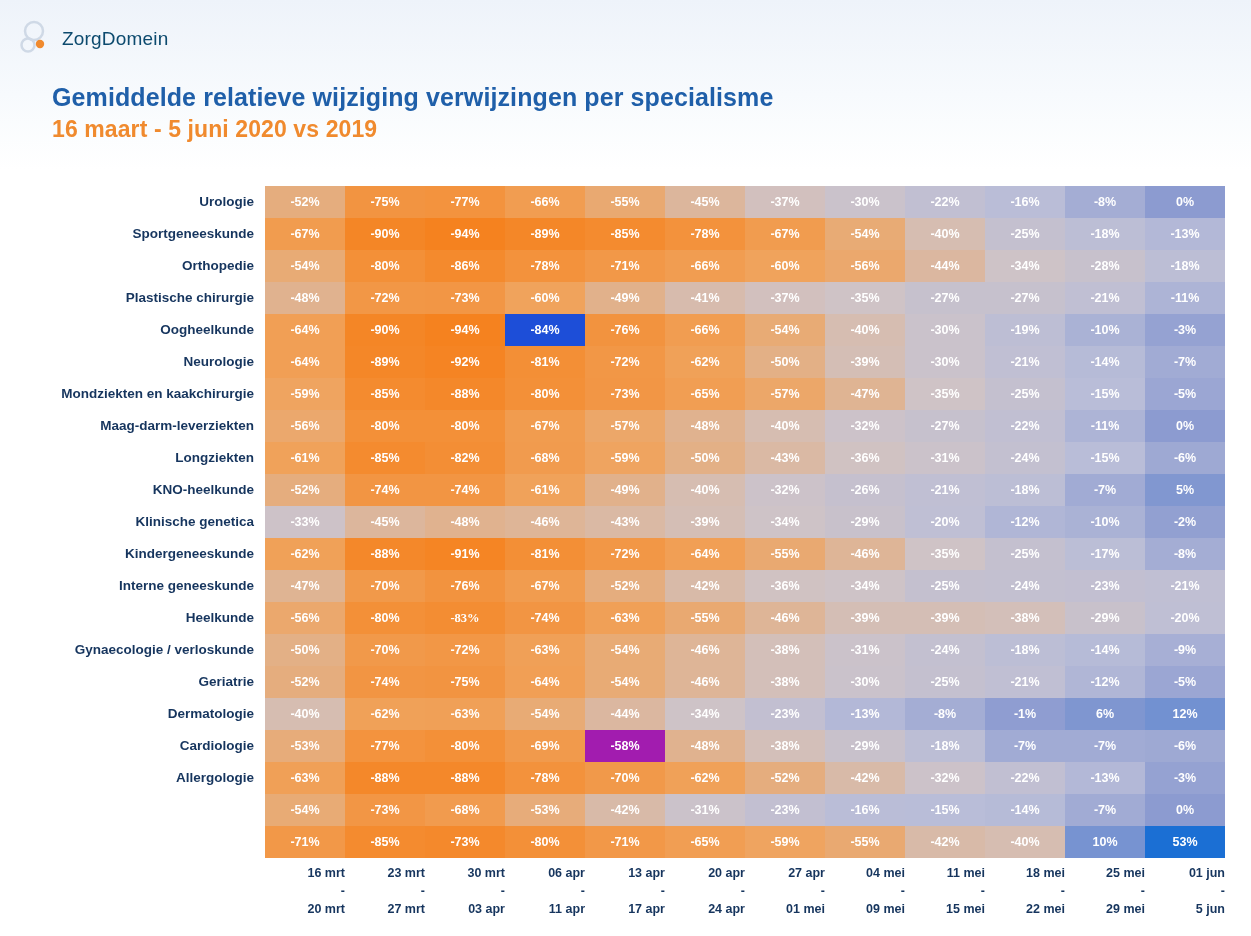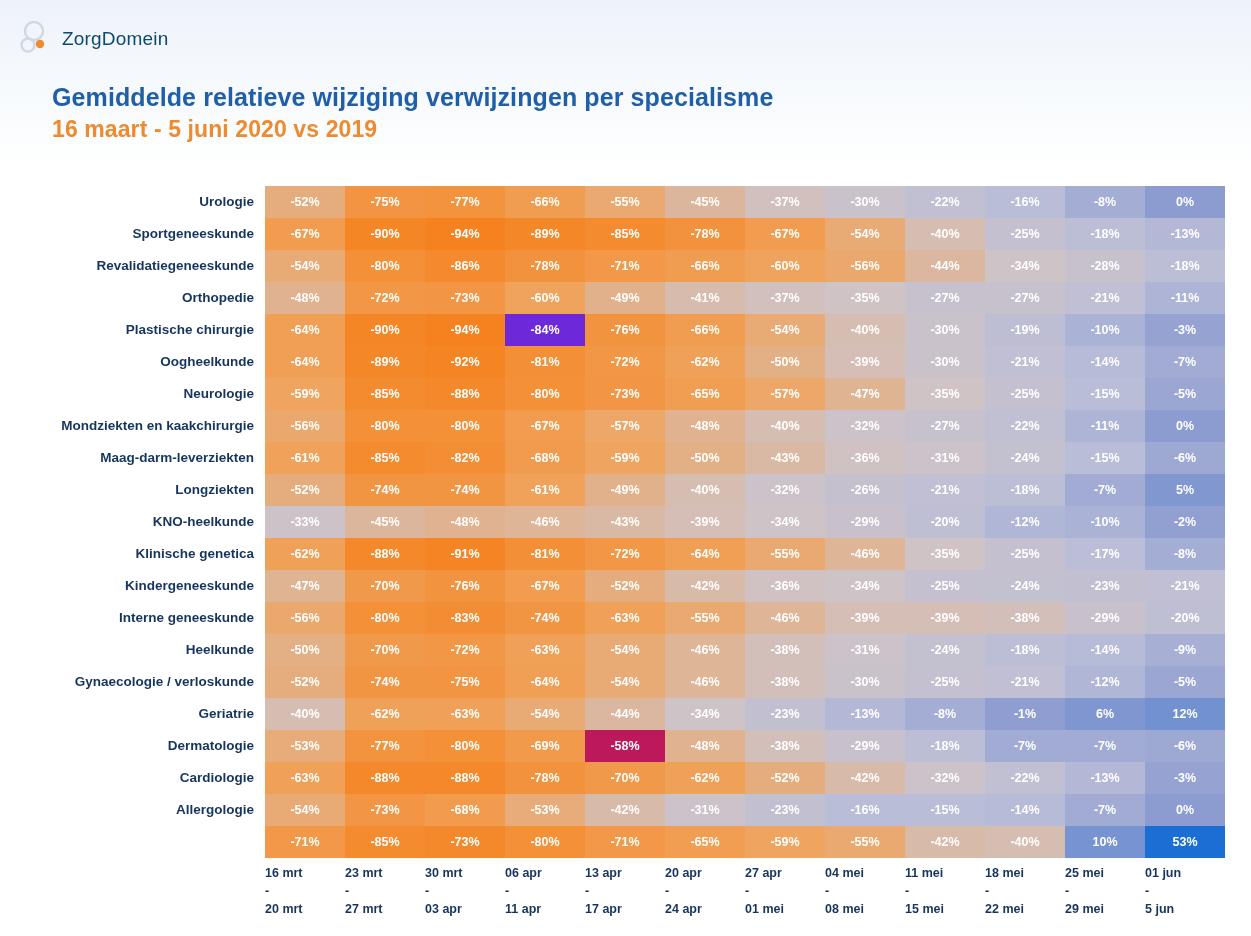--- a/index.html
+++ b/index.html
@@ -42,21 +42,21 @@
   }
   .grid{display:flex;flex-direction:column;}
   .grow{display:flex;}
   .cell{
     width:80px;height:32px;line-height:32px;text-align:center;
     font-size:12.5px;color:#ffffff;font-weight:700;
     box-sizing:border-box;
   }
   .xaxis{display:flex;margin-top:6px;}
   .xlab{
-    width:80px;text-align:left;font-size:12.5px;color:#16355e;font-weight:700;
+    width:80px;text-align:right;font-size:12.5px;color:#16355e;font-weight:700;
     line-height:1.45;
   }
 </style>
 </head>
 <body>
 
 <div class="topband"></div>
 
 <div class="logo">
   <svg width="38" height="38" viewBox="0 0 38 38">
@@ -69,21 +69,20 @@
 
 <div class="titles">
   <div class="title-main">Gemiddelde relatieve wijziging verwijzingen per specialisme</div>
   <div class="title-sub">16 maart - 5 juni 2020 vs 2019</div>
 </div>
 
 <div class="heat">
   <div class="rowlabels">
       <div class="rowlabel">Urologie</div>
       <div class="rowlabel">Sportgeneeskunde</div>
-      <div class="rowlabel">Revalidatiegeneeskunde</div>
       <div class="rowlabel">Orthopedie</div>
       <div class="rowlabel">Plastische chirurgie</div>
       <div class="rowlabel">Oogheelkunde</div>
       <div class="rowlabel">Neurologie</div>
       <div class="rowlabel">Mondziekten en kaakchirurgie</div>
       <div class="rowlabel">Maag-darm-leverziekten</div>
       <div class="rowlabel">Longziekten</div>
       <div class="rowlabel">KNO-heelkunde</div>
       <div class="rowlabel">Klinische genetica</div>
       <div class="rowlabel">Kindergeneeskunde</div>
@@ -150,21 +149,21 @@
           <div class="cell" style="background: rgb(207, 195, 198);">-35%</div>
           <div class="cell" style="background: rgb(198, 193, 205);">-27%</div>
           <div class="cell" style="background: rgb(198, 193, 205);">-27%</div>
           <div class="cell" style="background: rgb(192, 191, 211);">-21%</div>
           <div class="cell" style="background: rgb(173, 180, 214);">-11%</div>
         </div>
         <div class="grow">
           <div class="cell" style="background: rgb(241, 159, 85);">-64%</div>
           <div class="cell" style="background: rgb(244, 134, 38);">-90%</div>
           <div class="cell" style="background: rgb(245, 130, 31);">-94%</div>
-          <div class="cell" style="background: #6d28d9;">-84%</div>
+          <div class="cell" style="background: #1d4ed8;">-84%</div>
           <div class="cell" style="background: rgb(242, 147, 63);">-76%</div>
           <div class="cell" style="background: rgb(241, 157, 81);">-66%</div>
           <div class="cell" style="background: rgb(232, 171, 117);">-54%</div>
           <div class="cell" style="background: rgb(214, 189, 177);">-40%</div>
           <div class="cell" style="background: rgb(202, 194, 203);">-30%</div>
           <div class="cell" style="background: rgb(189, 190, 212);">-19%</div>
           <div class="cell" style="background: rgb(170, 178, 213);">-10%</div>
           <div class="cell" style="background: rgb(149, 162, 210);">-3%</div>
         </div>
         <div class="grow">
@@ -275,21 +274,21 @@
           <div class="cell" style="background: rgb(208, 194, 194);">-36%</div>
           <div class="cell" style="background: rgb(206, 195, 199);">-34%</div>
           <div class="cell" style="background: rgb(196, 192, 207);">-25%</div>
           <div class="cell" style="background: rgb(195, 192, 208);">-24%</div>
           <div class="cell" style="background: rgb(194, 191, 209);">-23%</div>
           <div class="cell" style="background: rgb(192, 191, 211);">-21%</div>
         </div>
         <div class="grow">
           <div class="cell" style="background: rgb(235, 168, 109);">-56%</div>
           <div class="cell" style="background: rgb(243, 144, 56);">-80%</div>
-          <div class="cell" style="background: rgb(243, 141, 51);">-83%</div>
+          <div class="cell" style="background: rgb(243, 141, 51); font-family: Liberation Serif, serif;">-83%</div>
           <div class="cell" style="background: rgb(242, 149, 67);">-74%</div>
           <div class="cell" style="background: rgb(240, 160, 87);">-63%</div>
           <div class="cell" style="background: rgb(233, 169, 113);">-55%</div>
           <div class="cell" style="background: rgb(222, 181, 151);">-46%</div>
           <div class="cell" style="background: rgb(212, 190, 181);">-39%</div>
           <div class="cell" style="background: rgb(212, 190, 181);">-39%</div>
           <div class="cell" style="background: rgb(211, 191, 185);">-38%</div>
           <div class="cell" style="background: rgb(200, 193, 203);">-29%</div>
           <div class="cell" style="background: rgb(191, 191, 212);">-20%</div>
         </div>
@@ -333,21 +332,21 @@
           <div class="cell" style="background: rgb(164, 173, 212);">-8%</div>
           <div class="cell" style="background: rgb(143, 157, 209);">-1%</div>
           <div class="cell" style="background: rgb(127, 150, 208);">6%</div>
           <div class="cell" style="background: rgb(114, 145, 209);">12%</div>
         </div>
         <div class="grow">
           <div class="cell" style="background: rgb(231, 172, 122);">-53%</div>
           <div class="cell" style="background: rgb(243, 147, 62);">-77%</div>
           <div class="cell" style="background: rgb(243, 144, 56);">-80%</div>
           <div class="cell" style="background: rgb(241, 154, 76);">-69%</div>
-          <div class="cell" style="background: #be185d;">-58%</div>
+          <div class="cell" style="background: #a21caf;">-58%</div>
           <div class="cell" style="background: rgb(224, 178, 143);">-48%</div>
           <div class="cell" style="background: rgb(211, 191, 185);">-38%</div>
           <div class="cell" style="background: rgb(200, 193, 203);">-29%</div>
           <div class="cell" style="background: rgb(188, 190, 213);">-18%</div>
           <div class="cell" style="background: rgb(161, 171, 212);">-7%</div>
           <div class="cell" style="background: rgb(161, 171, 212);">-7%</div>
           <div class="cell" style="background: rgb(158, 169, 211);">-6%</div>
         </div>
         <div class="grow">
           <div class="cell" style="background: rgb(240, 160, 87);">-63%</div>
@@ -424,21 +423,21 @@
           <div>24 apr</div>
         </div>
         <div class="xlab">
           <div>27 apr</div>
           <div>-</div>
           <div>01 mei</div>
         </div>
         <div class="xlab">
           <div>04 mei</div>
           <div>-</div>
-          <div>08 mei</div>
+          <div>09 mei</div>
         </div>
         <div class="xlab">
           <div>11 mei</div>
           <div>-</div>
           <div>15 mei</div>
         </div>
         <div class="xlab">
           <div>18 mei</div>
           <div>-</div>
           <div>22 mei</div>

